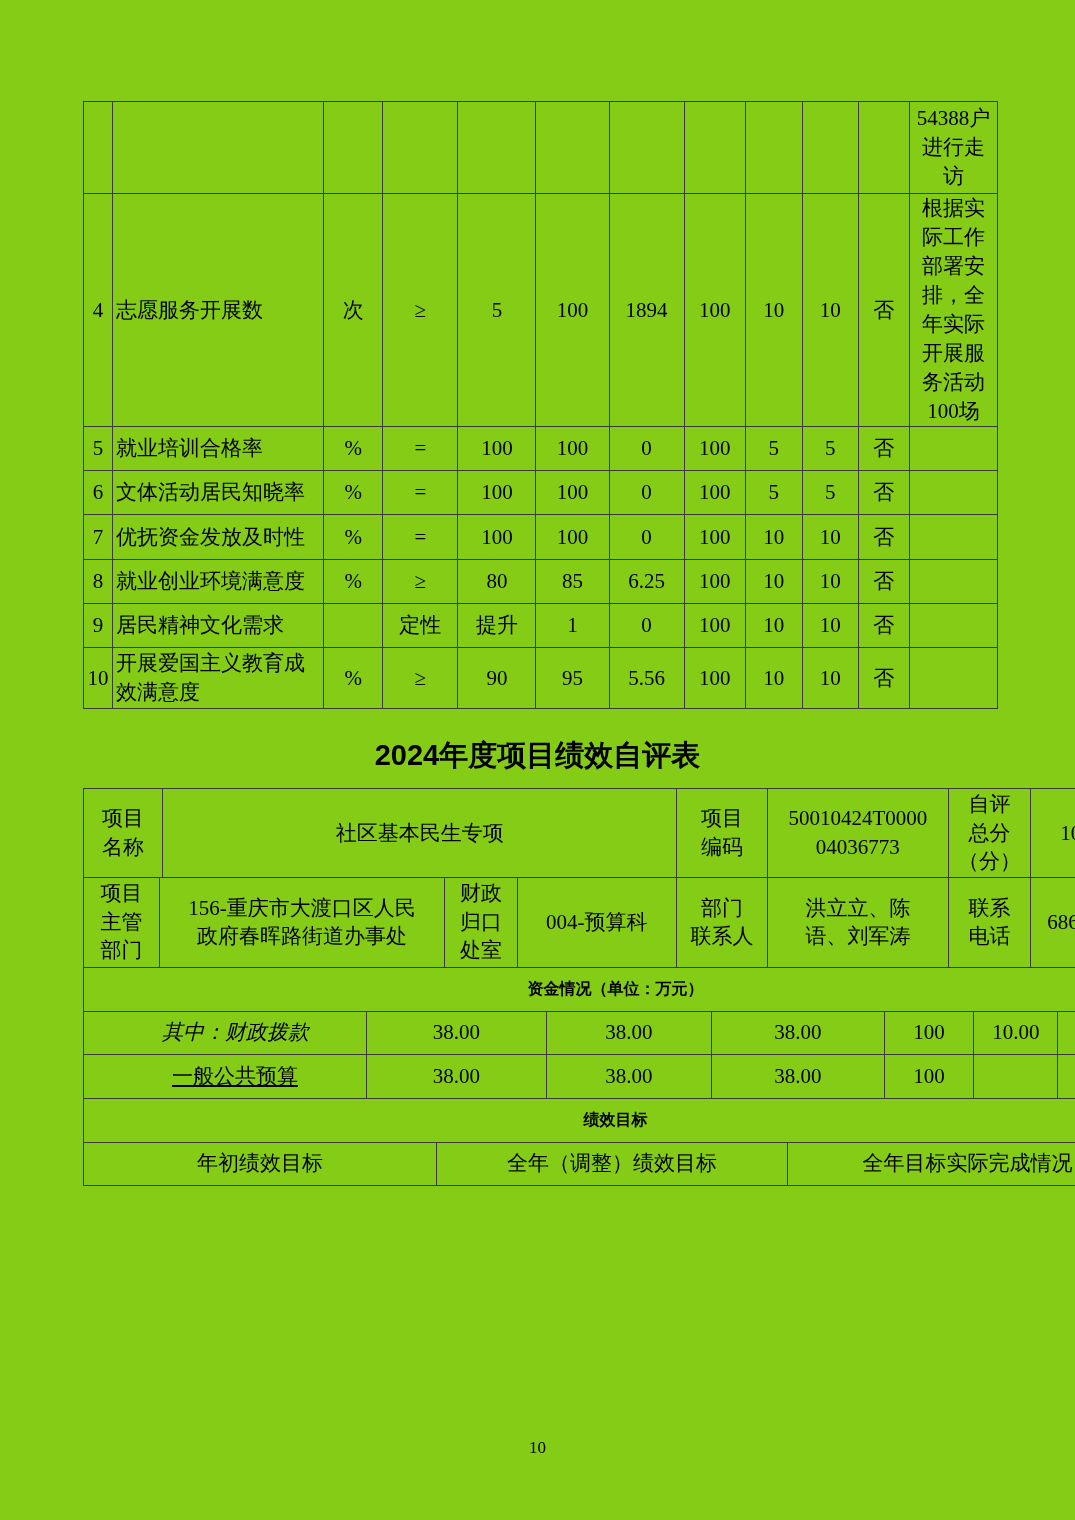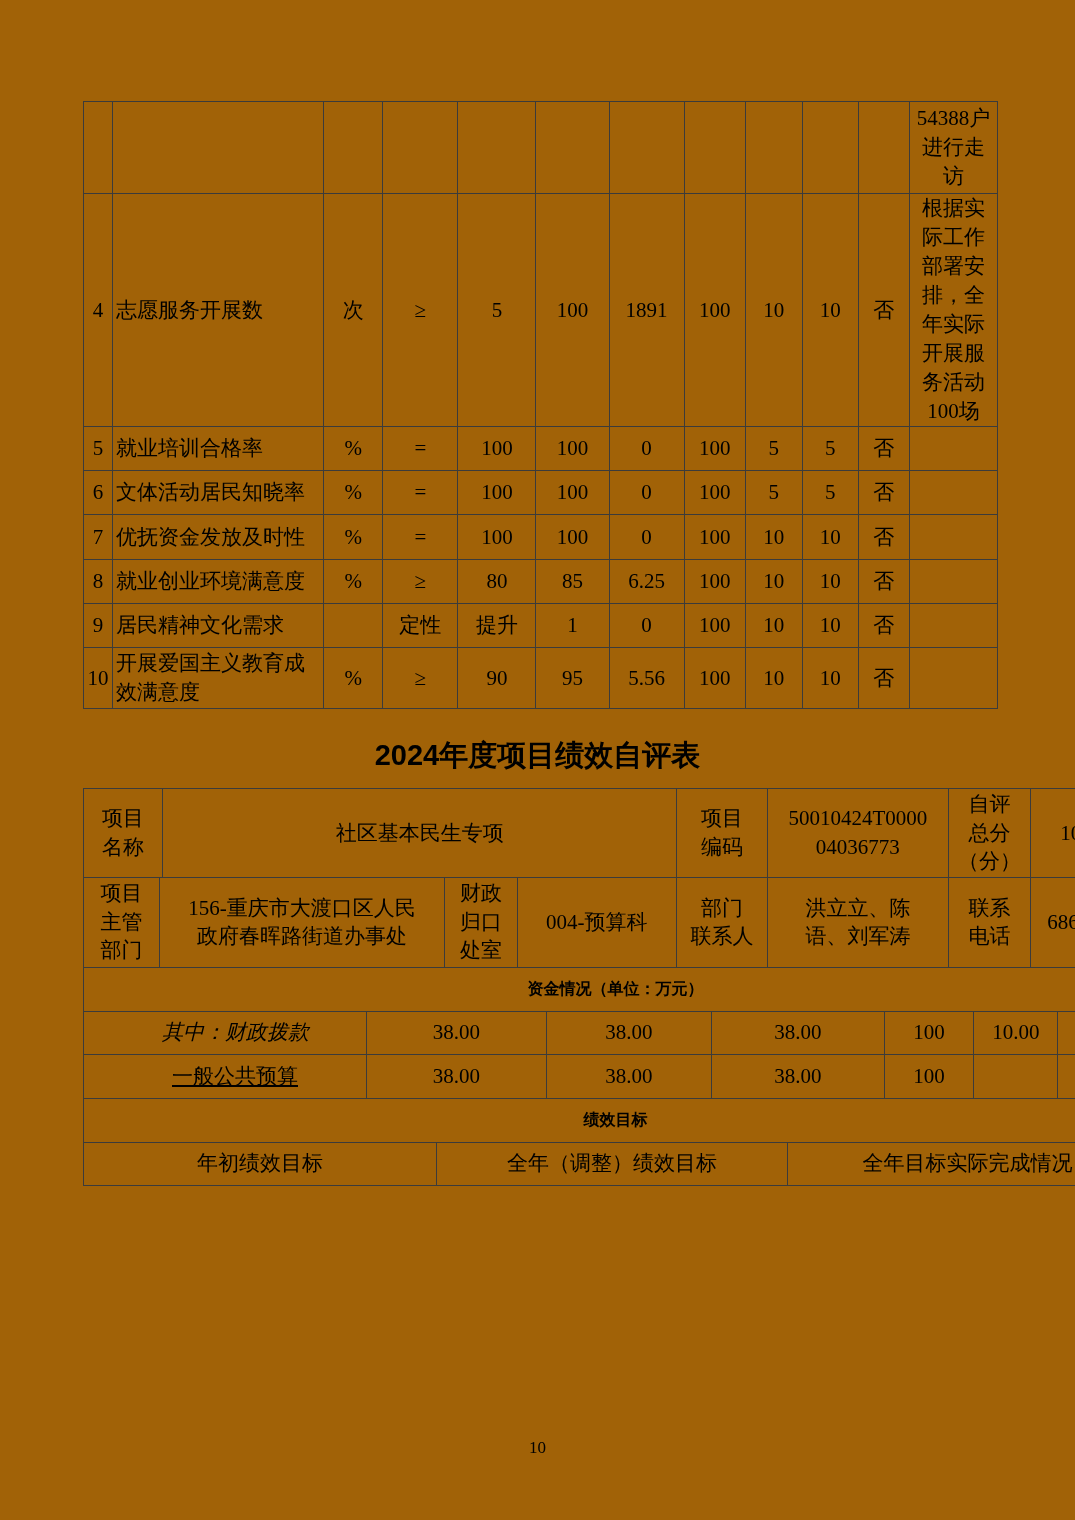--- a/index.html
+++ b/index.html
@@ -2,21 +2,21 @@
 <html><head>
 <meta charset="utf-8">
 <style>
   * { margin:0; padding:0; box-sizing:border-box; }
   html,body { background:#ffffff; }
   body {
     width:1075px; height:1520px; position:relative;
     font-family:"Liberation Serif","DejaVu Serif",serif;
     color:#000;
   }
-  .page { position:absolute; left:0; top:0; width:1075px; height:1520px; background:#a16207; overflow:hidden; }
+  .page { position:absolute; left:0; top:0; width:1075px; height:1520px; background:#84cc16; overflow:hidden; }
 
   table { border-collapse:collapse; table-layout:fixed; }
   td {
     border:1px solid #3b3b3b;
     font-size:21px; line-height:1.36;
     text-align:center; vertical-align:middle;
     white-space:pre-line; overflow:hidden;
     padding:1px 2px;
   }
 
@@ -94,21 +94,21 @@
 进行走
 访</td>
     </tr>
     <tr style="height:232px">
       <td>4</td>
       <td class="left">志愿服务开展数</td>
       <td>次</td>
       <td>≥</td>
       <td>5</td>
       <td>100</td>
-      <td>1891</td>
+      <td>1894</td>
       <td>100</td>
       <td>10</td>
       <td>10</td>
       <td>否</td>
       <td class="rem">根据实
 际工作
 部署安
 排，全
 年实际
 开展服

